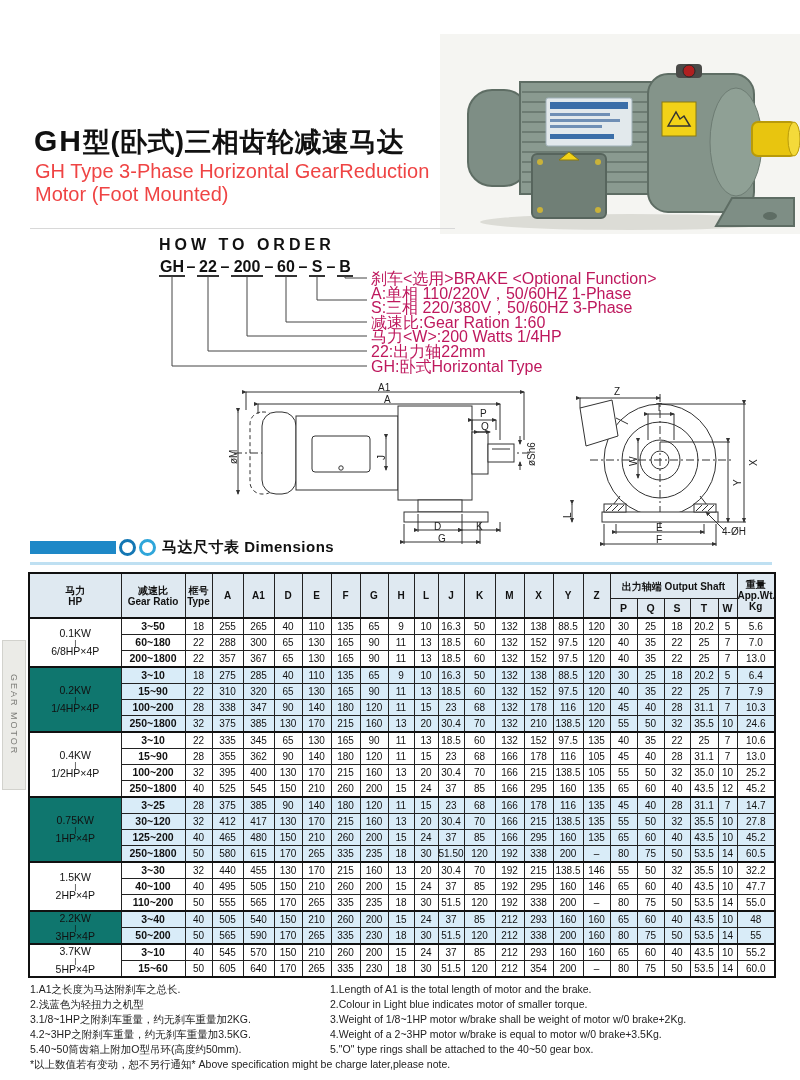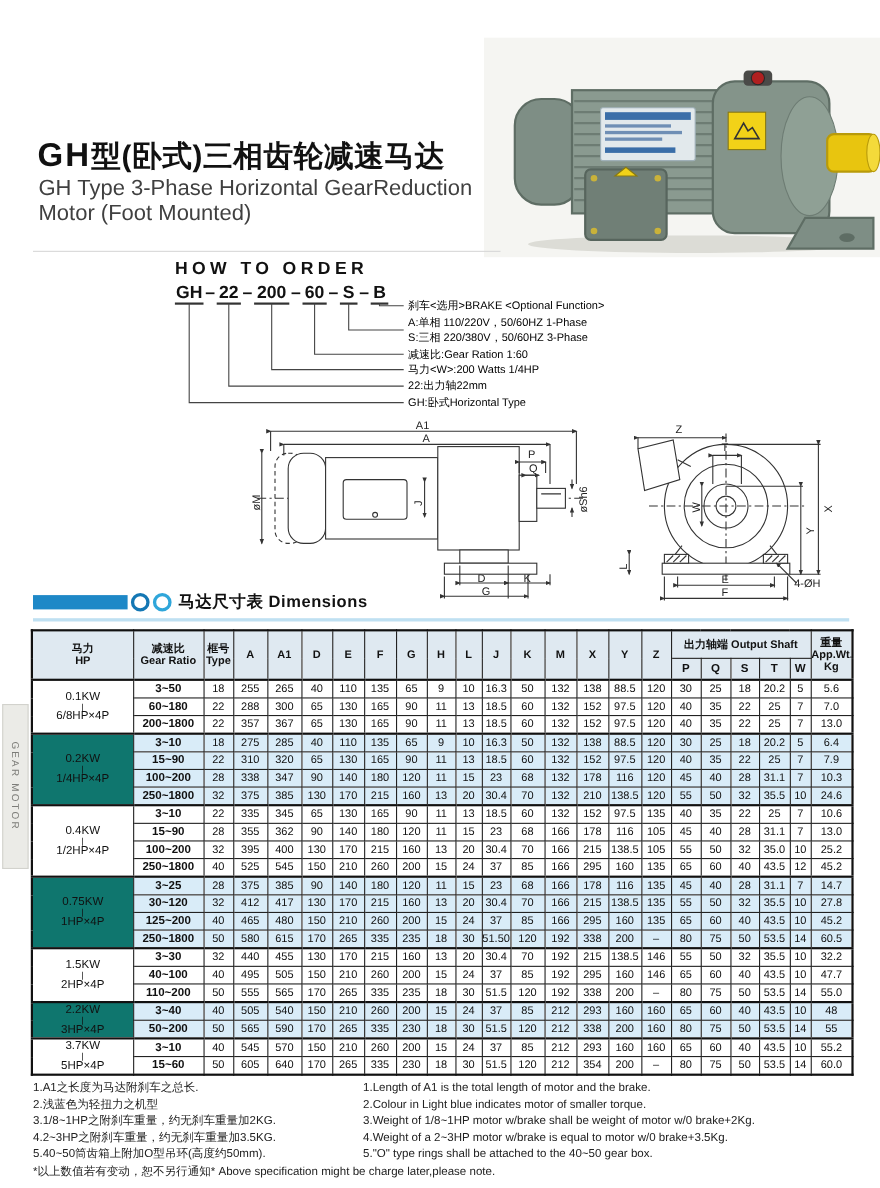--- a/index.html
+++ b/index.html
@@ -3,34 +3,34 @@
 <meta charset="utf-8">
 <style>
   html,body{margin:0;padding:0;background:#fff;}
   #page{position:relative;width:800px;height:1077px;background:#ffffff;overflow:hidden;
         font-family:"Liberation Sans",sans-serif;color:#111;}
   .abs{position:absolute;}
 
   
   #title-zh{left:34px;top:124px;font-size:27px;font-weight:bold;letter-spacing:.5px;}
   #title-zh .gh{font-size:30px;letter-spacing:2px;}
-  #title-en{left:35px;top:160px;font-size:20px;color:#404040;line-height:23px;}
+  #title-en{left:35px;top:160px;font-size:20px;color:#ef4444;line-height:23px;}
   #title-rule{left:30px;top:228px;width:425px;height:1px;background:#d8d8d8;}
 
   
   #photo{right:0;top:34px;width:360px;height:200px;}
 
   
   #order{left:128px;top:236px;width:540px;height:152px;margin-left:31px;}
   #order-heading{left:0;top:0;font-size:16px;font-weight:bold;letter-spacing:4px;}
   #order-code{left:0;top:22px;display:flex;font-size:16px;font-weight:bold;}
   #order-code .part{display:inline-block;text-align:center;border-bottom:2px solid #333;line-height:17px;}
   #order-code .sep{display:inline-block;width:12px;text-align:center;line-height:17px;}
   .w26{width:26px}.w22{width:22px}.w32{width:32px}.w16{width:16px}
-  #order-legend{left:212px;top:36px;font-size:10px;line-height:14.6px;white-space:nowrap;color:#000000;}
+  #order-legend{left:212px;top:36px;font-size:16px;line-height:14.6px;white-space:nowrap;color:#be185d;}
   #order-lines{left:0;top:0;width:540px;height:152px;}
 
   
   #drawings{left:228px;top:380px;width:562px;height:174px;}
   #drawings svg{position:absolute;left:0;top:0;}
   .dlabel{position:absolute;font-size:10px;color:#222;white-space:nowrap;}
   .rot{transform:rotate(-90deg);transform-origin:left top;}
 
   
   #side-tab{left:2px;top:640px;width:22px;height:148px;background:#ebebe7;border:1px solid #d2d2cd;

